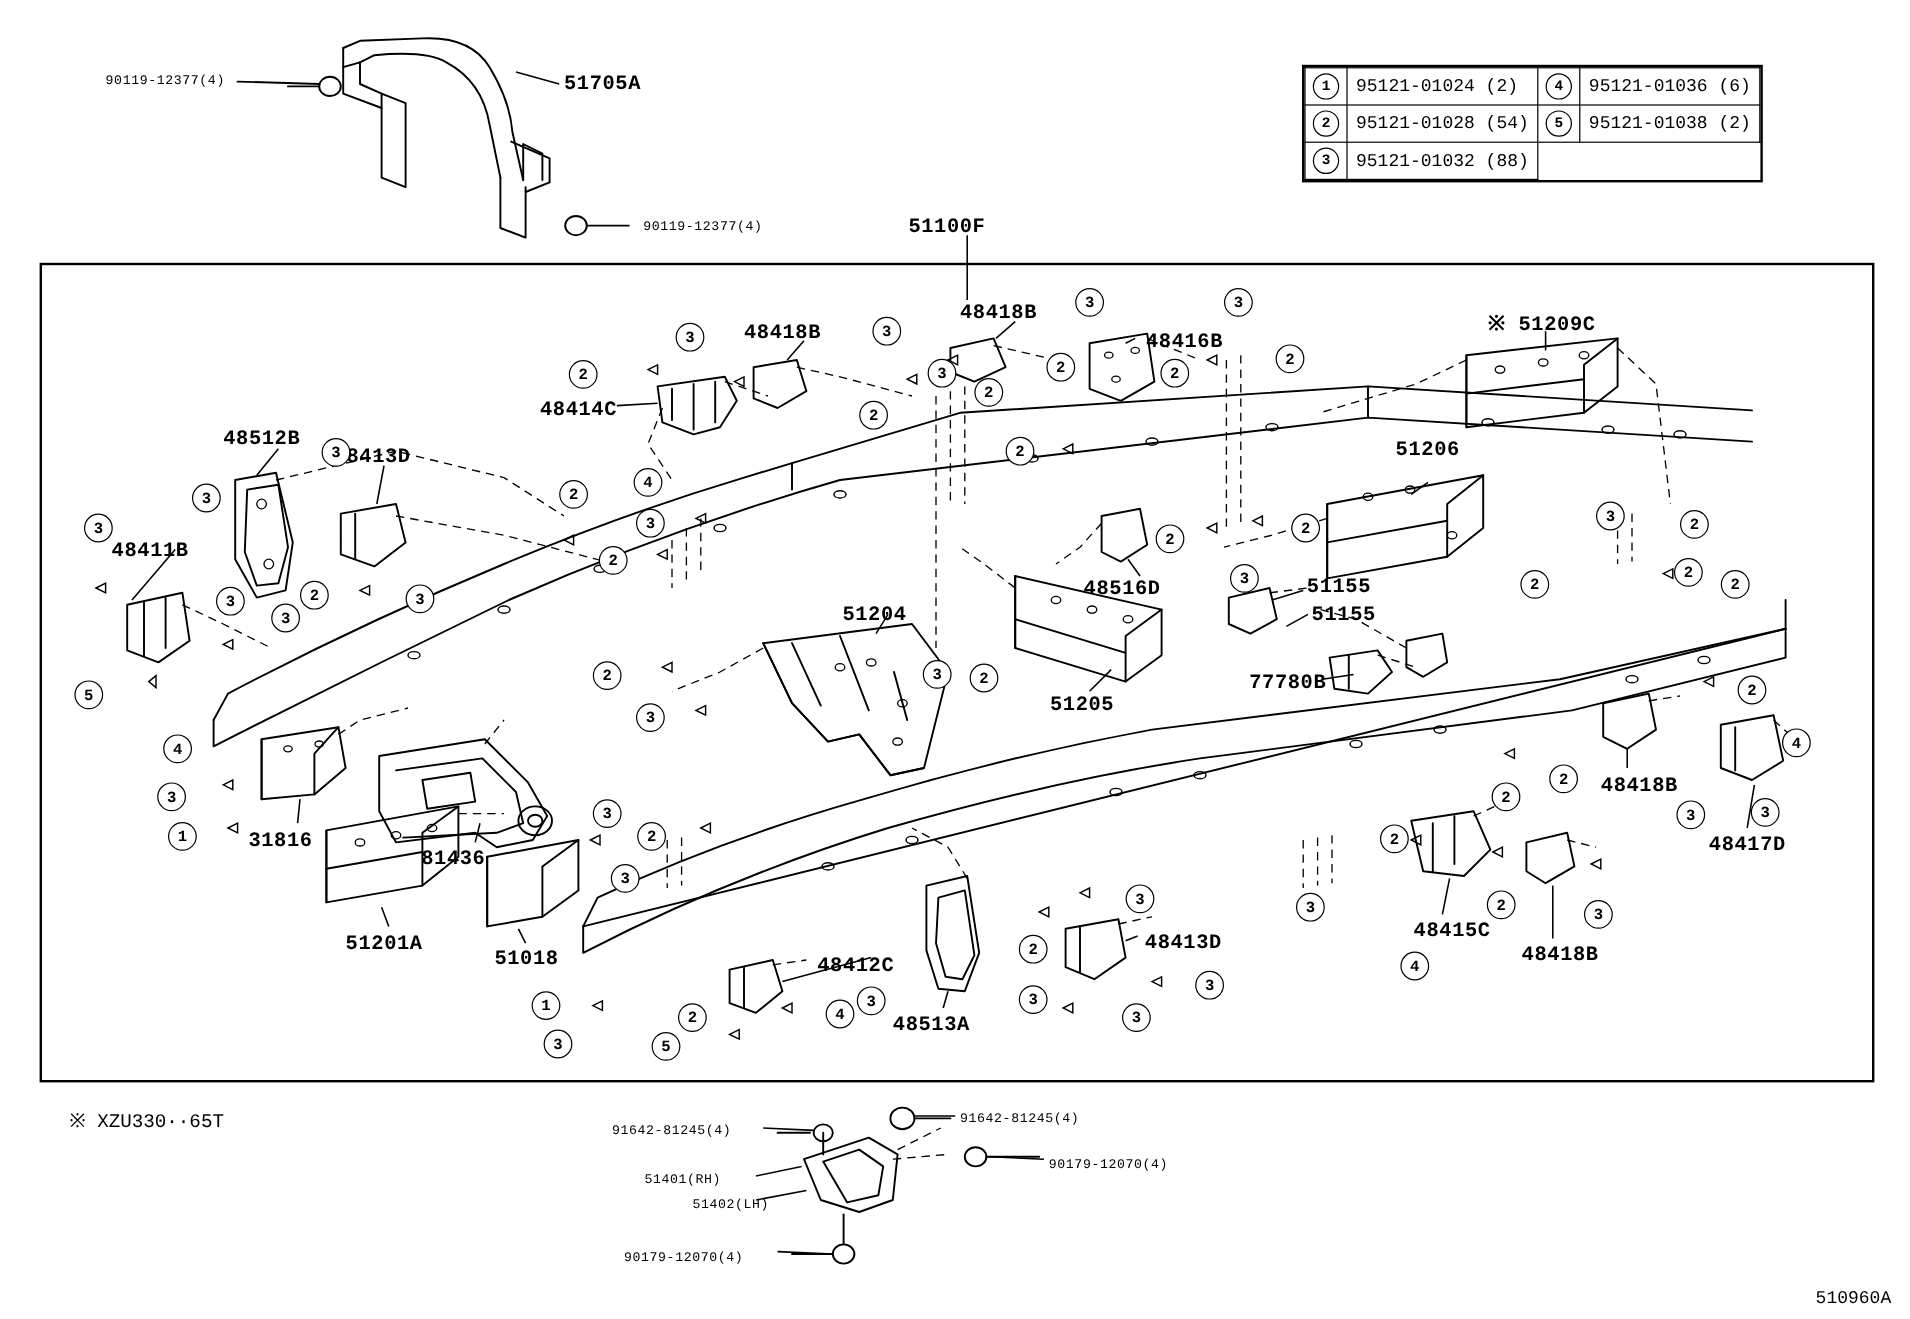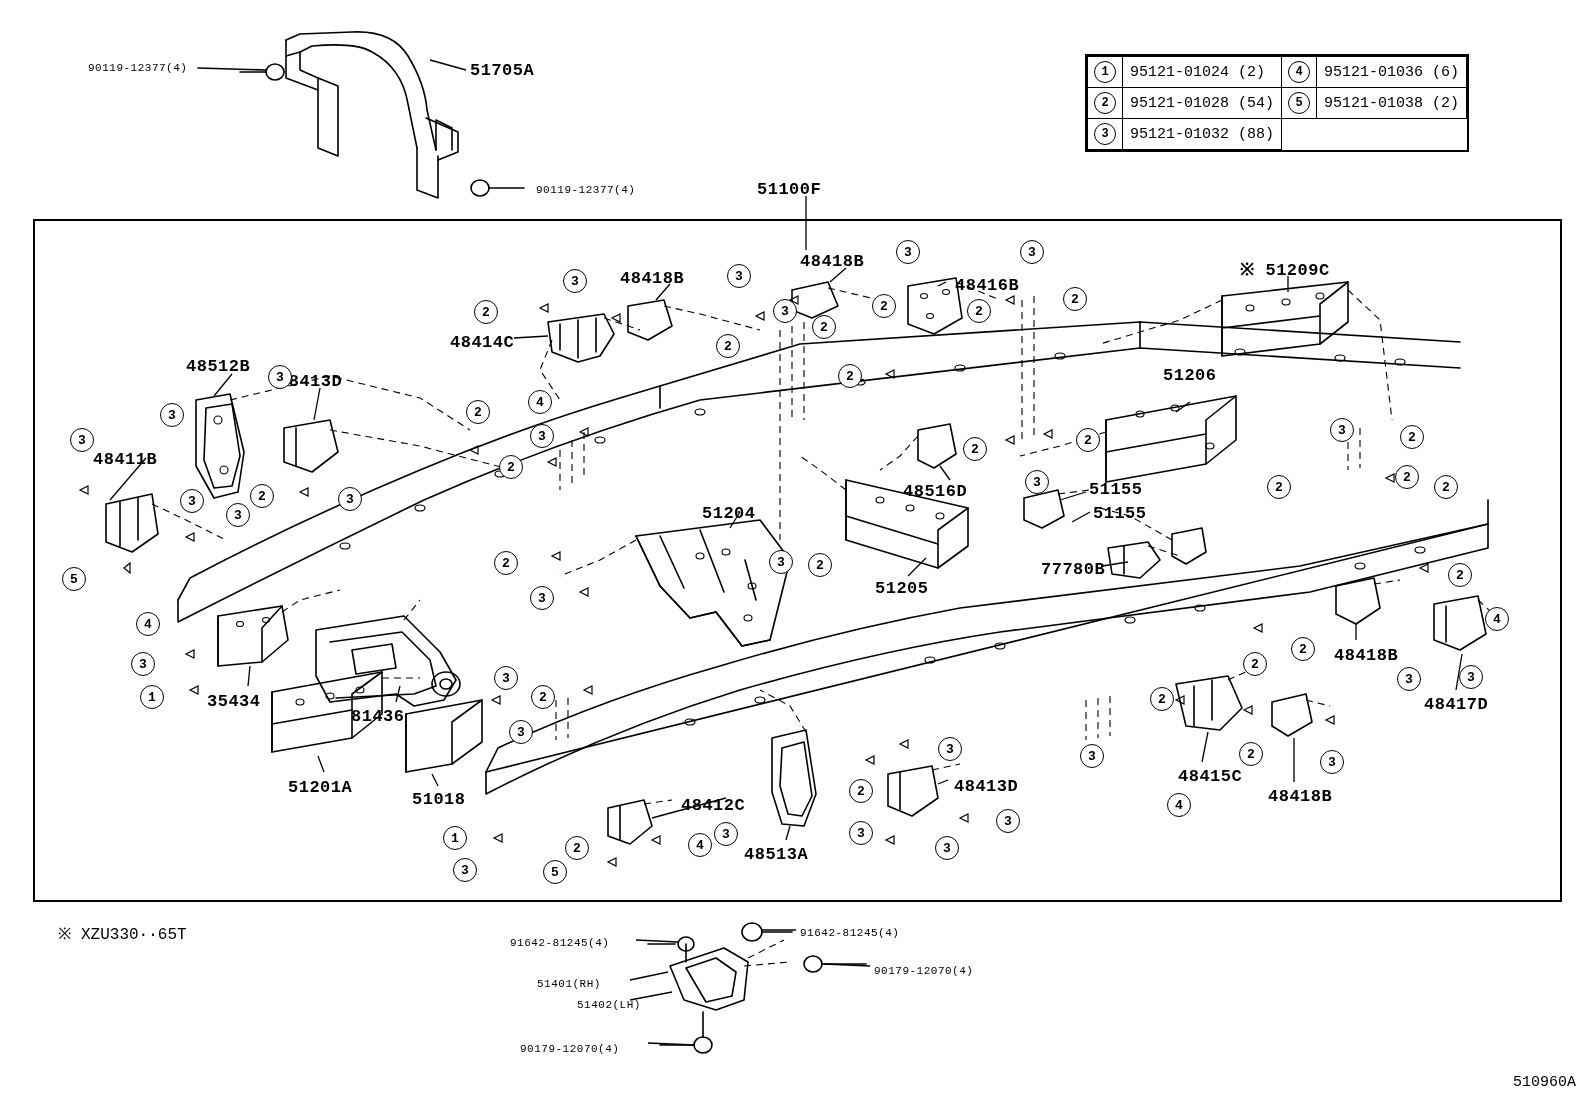--- a/index.html
+++ b/index.html
@@ -385,21 +385,21 @@
       <div class="lbl" style="left: 1163px; top: 366px;">51206</div>
       <div class="lbl" style="left: 93px; top: 450px;">48411B</div>
       <div class="lbl" style="left: 903px; top: 482px;">48516D</div>
       <div class="lbl" style="left: 1089px; top: 480px;">51155</div>
       <div class="lbl" style="left: 1093px; top: 504px;">51155</div>
       <div class="lbl" style="left: 702px; top: 472px; margin-top: 32px;">51204</div>
       <div class="lbl" style="left: 1041px; top: 560px;">77780B</div>
       <div class="lbl" style="left: 875px; top: 579px;">51205</div>
       <div class="lbl" style="left: 1334px; top: 646px;">48418B</div>
       <div class="lbl" style="left: 1424px; top: 695px;">48417D</div>
-      <div class="lbl" style="left: 207px; top: 692px;">35434</div>
+      <div class="lbl" style="left: 207px; top: 692px;">31816</div>
       <div class="lbl" style="left: 351px; top: 707px;">81436</div>
       <div class="lbl" style="left: 288px; top: 778px; text-align: right;">51201A</div>
       <div class="lbl" style="left: 412px; top: 790px;">51018</div>
       <div class="lbl" style="left: 1178px; top: 767px;">48415C</div>
       <div class="lbl" style="left: 1268px; top: 787px;">48418B</div>
       <div class="lbl" style="left: 954px; top: 777px;">48413D</div>
       <div class="lbl" style="left: 681px; top: 796px;">48412C</div>
       <div class="lbl" style="left: 744px; top: 845px;">48513A</div>
       <div class="lbl small" style="left: 510px; top: 937px;">91642-81245(4)</div>
       <div class="lbl small" style="left: 800px; top: 927px;">91642-81245(4)</div>

